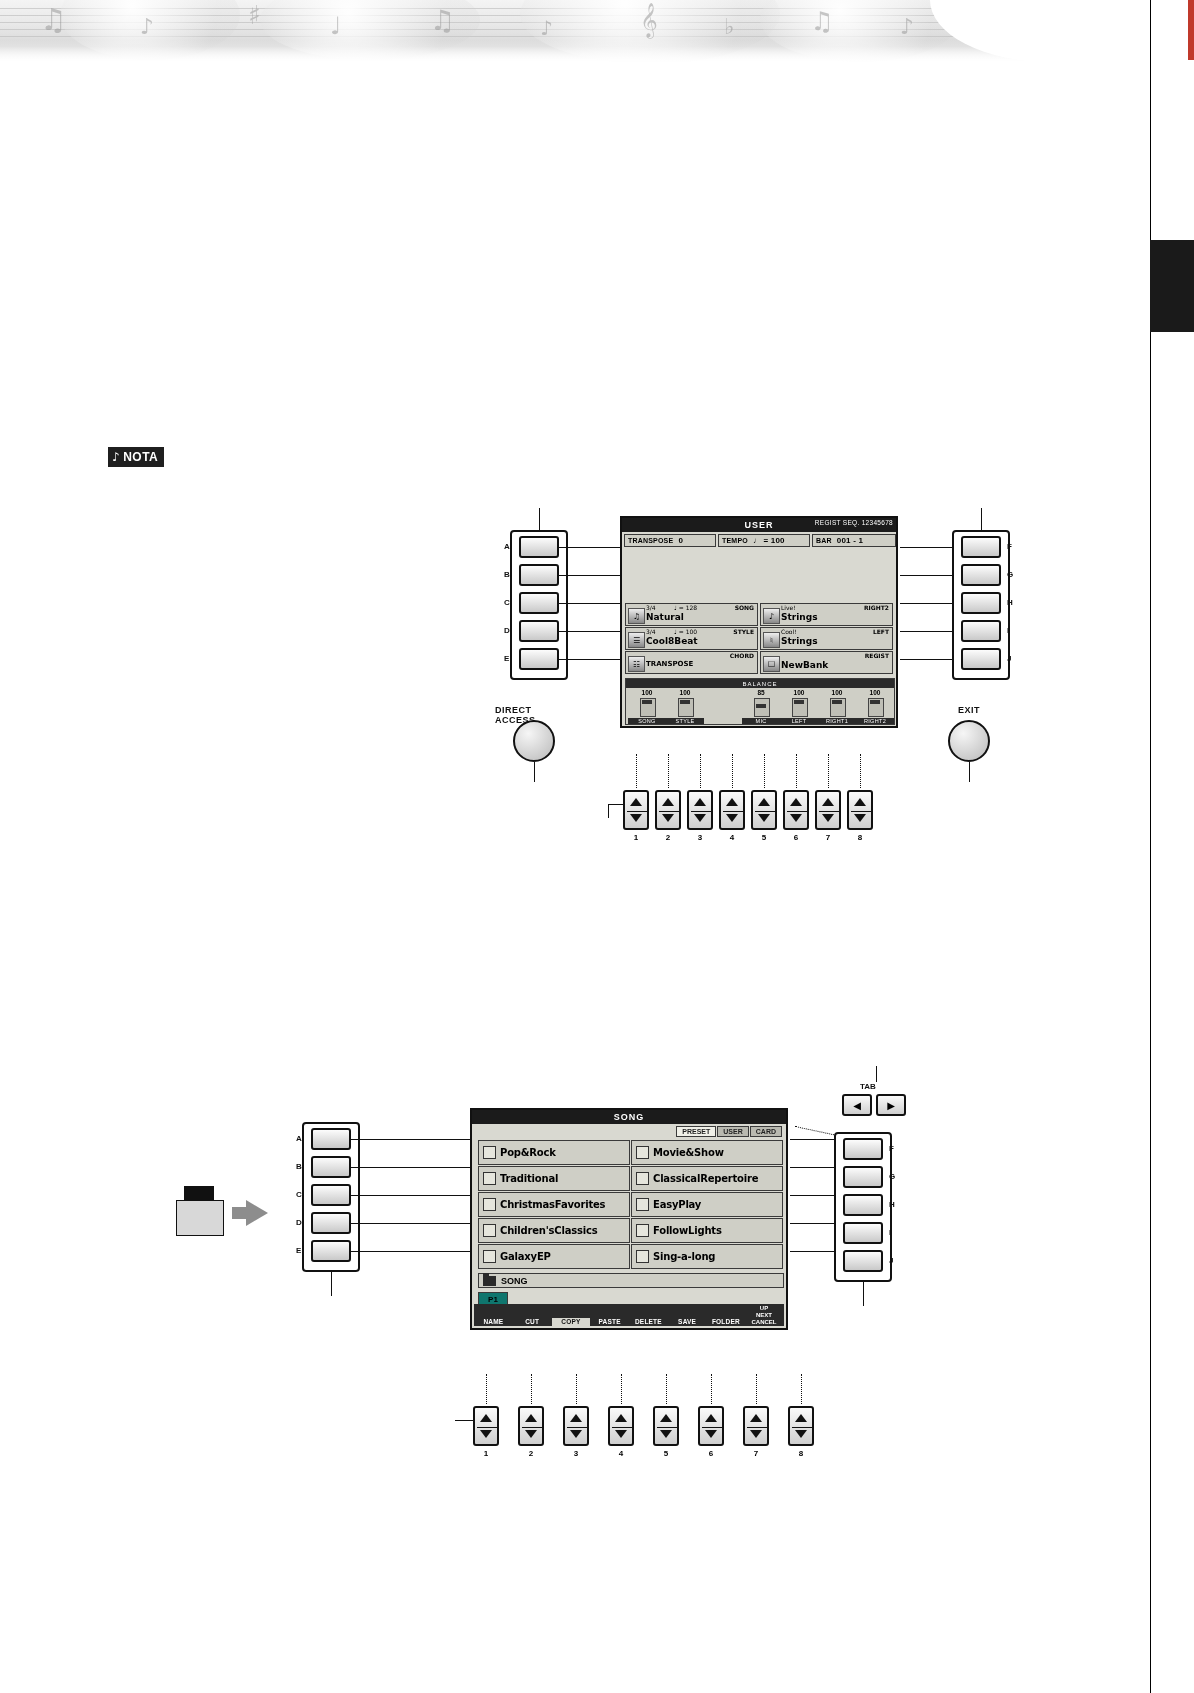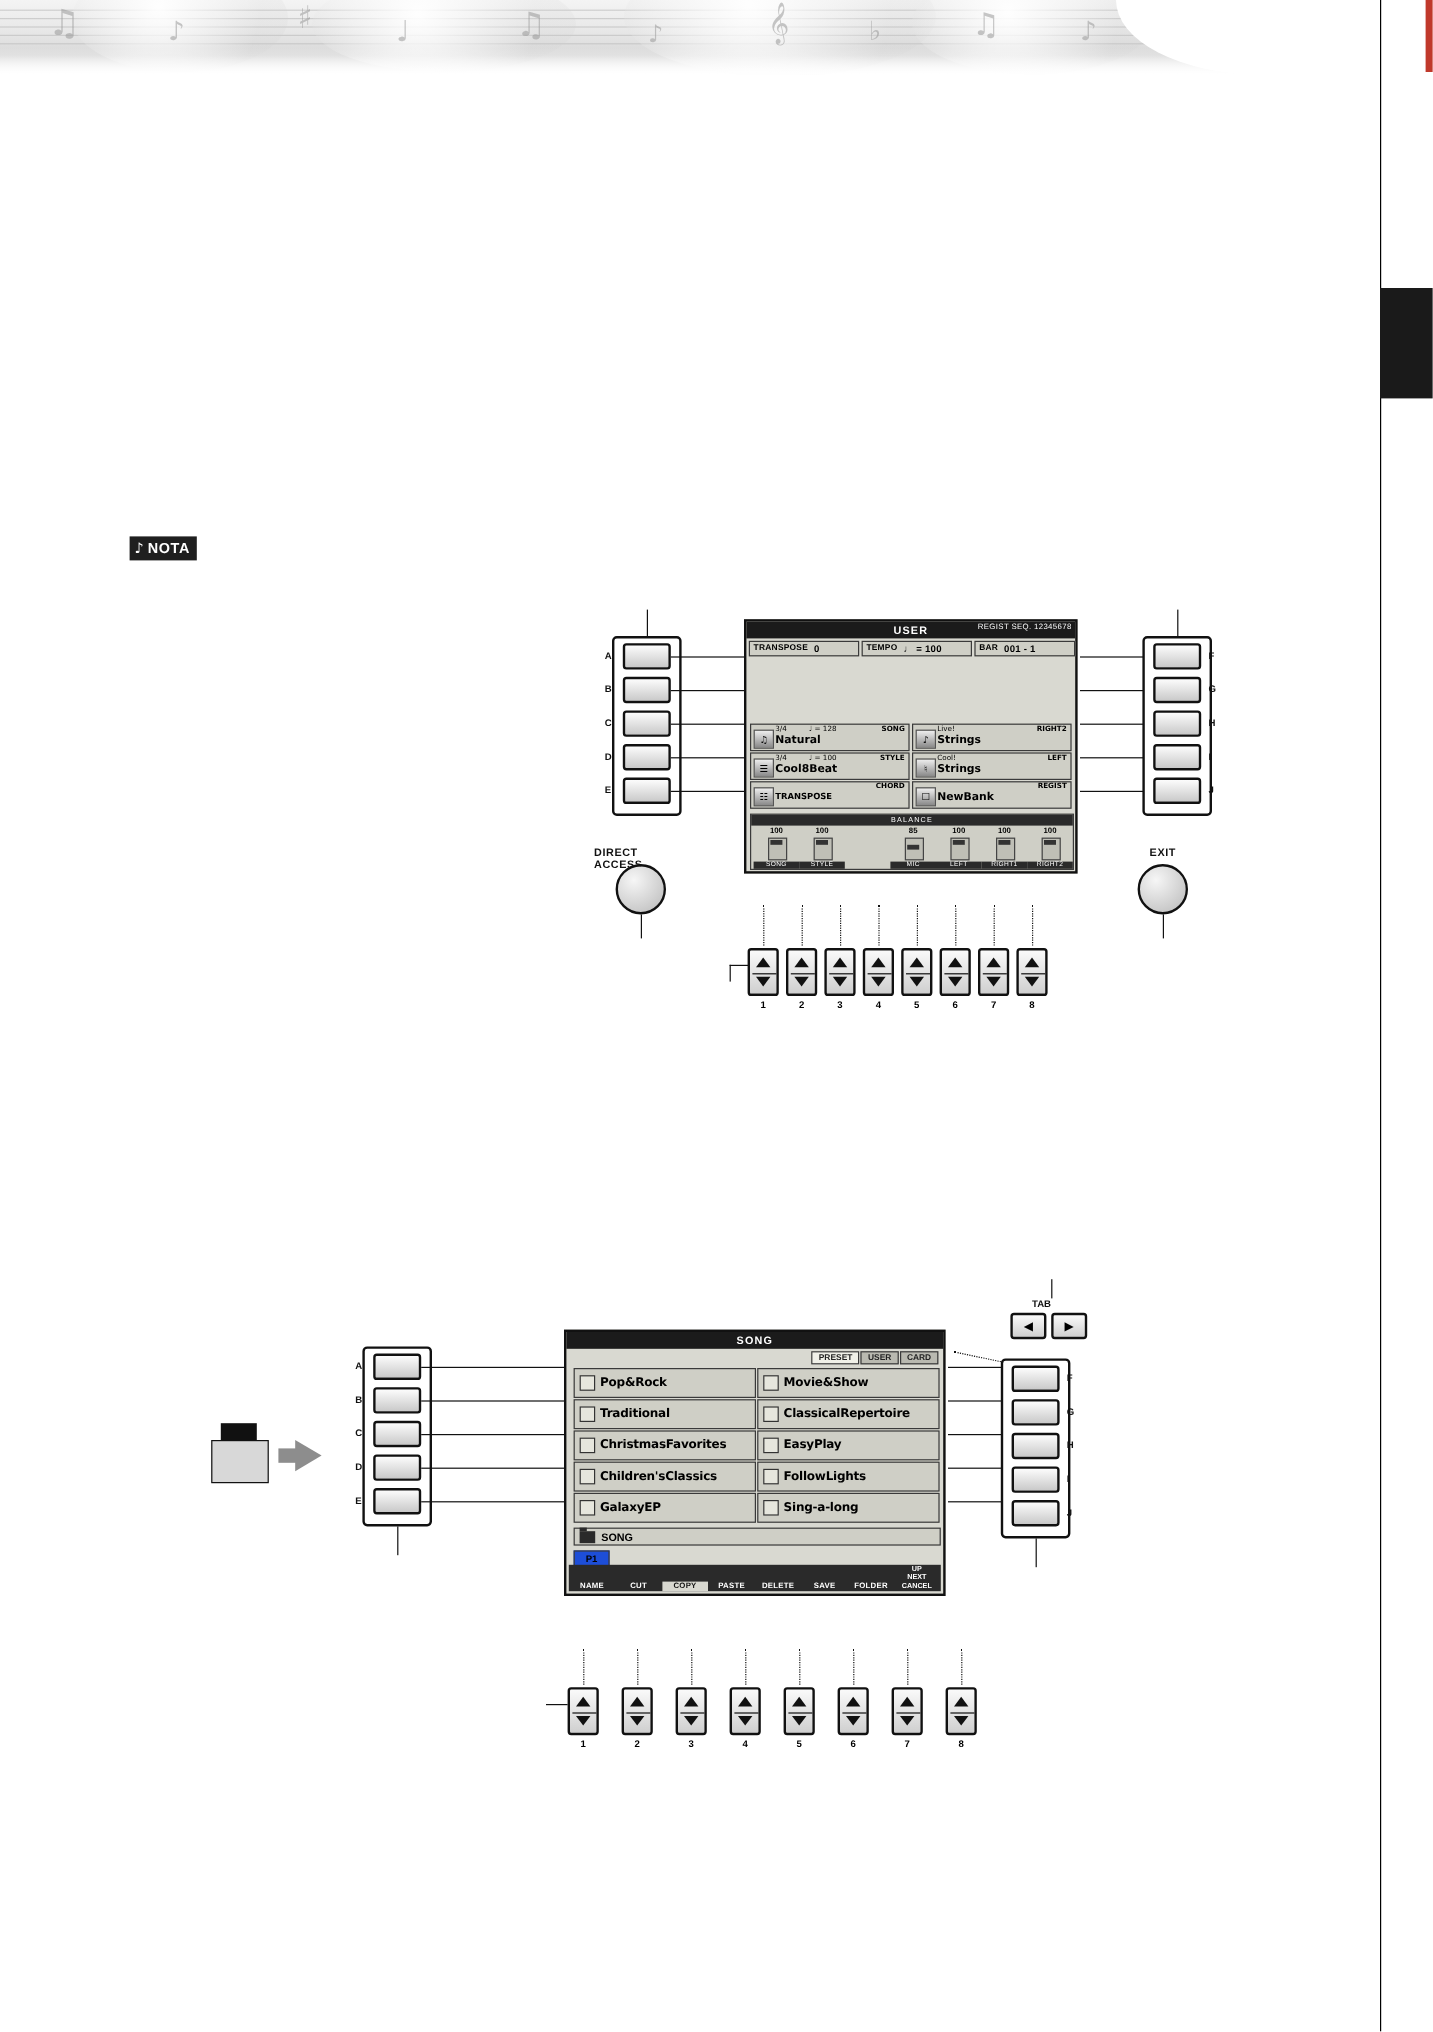--- a/index.html
+++ b/index.html
@@ -222,21 +222,21 @@
     padding-left:4px; box-sizing:border-box; font-size:9px; font-weight:bold;
   }
   .folder-ico {
     width:13px; height:10px; background:#2a2a2a; margin-right:5px; position:relative;
   }
   .folder-ico:before{
     content:""; position:absolute; left:0; top:-3px; width:6px; height:3px; background:#2a2a2a;
   }
   .p1 {
     position:absolute; left:6px; top:182px; width:28px; height:13px;
-    border:1px solid #3a3a3a; background:#1d4ed8;
+    border:1px solid #3a3a3a; background:#0f766e;
     font-size:8px; font-weight:bold; display:flex; align-items:center; justify-content:center;
   }
   .bottom-menu {
     position:absolute; left:2px; bottom:2px; width:310px; height:22px;
     background:#2a2a2a; display:flex; align-items:flex-end;
   }
   .bm {
     flex:1; color:#fff; font-size:6.5px; font-weight:bold; text-align:center;
     padding-bottom:1px; letter-spacing:.2px;
   }

